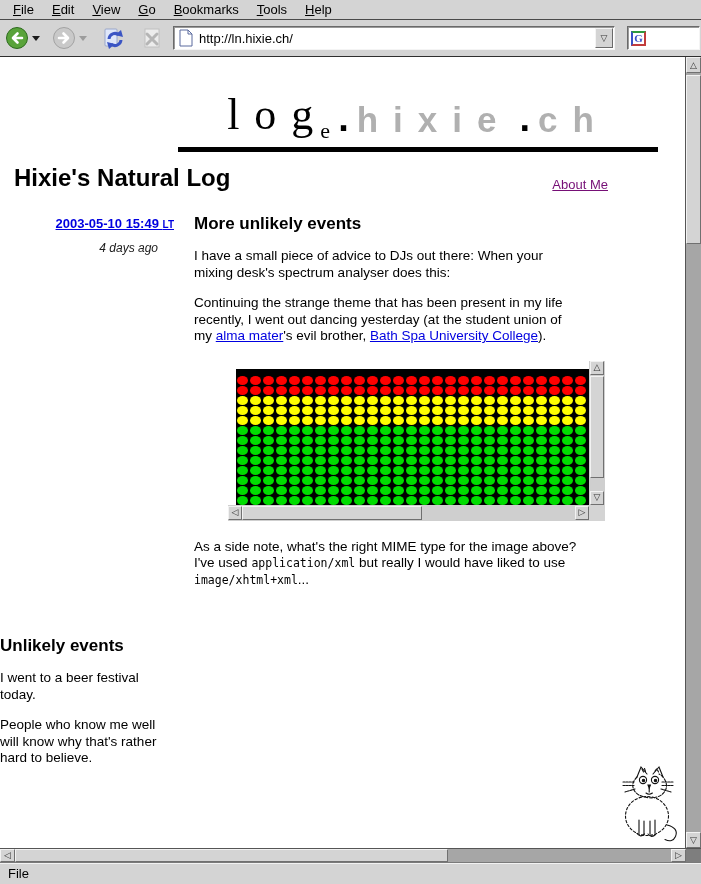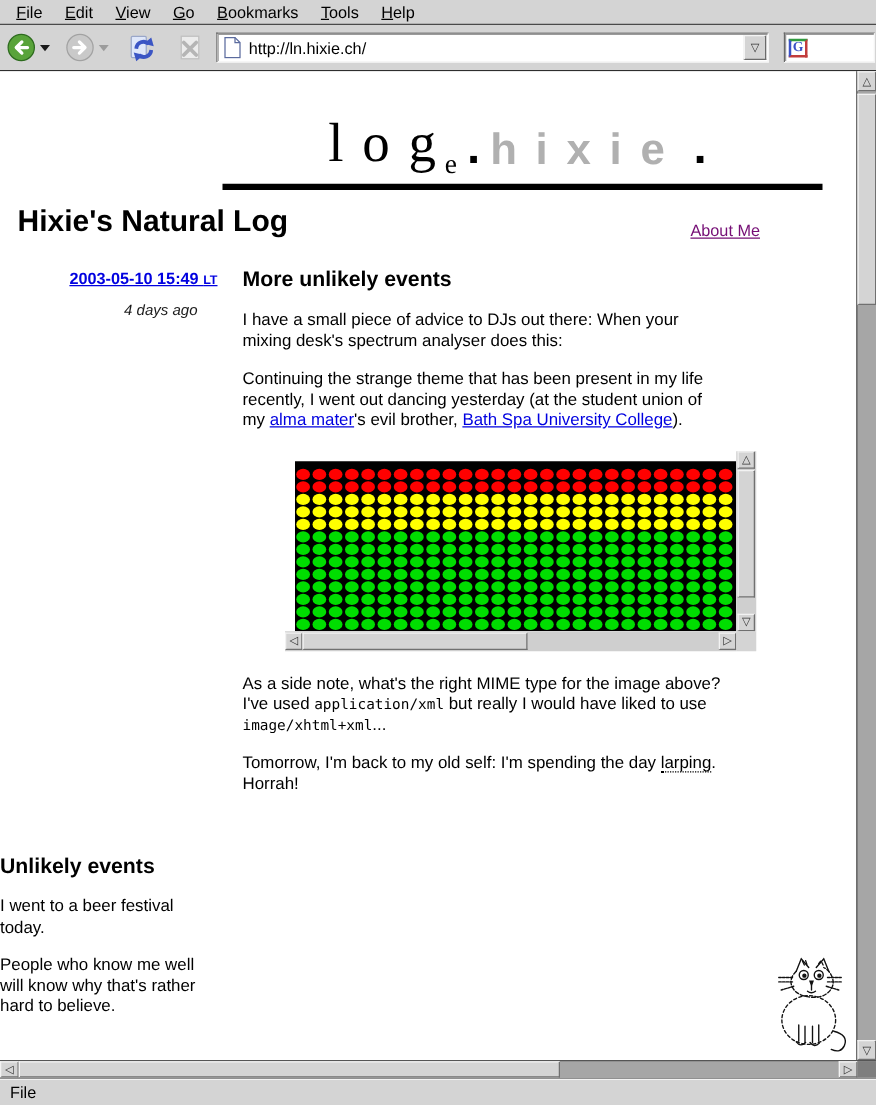--- a/index.html
+++ b/index.html
@@ -201,20 +201,21 @@
 
 <div class="main">
   <div class="viewport">
 
     <div class="logo-row">
       <span class="logo-black">log</span>
         <span class="logo-sub">e</span>
       <span class="logo-dot">.</span>
       <span class="logo-gray">hixie</span>
       <span class="logo-dot">.</span>
+      <span class="logo-gray">ch</span>
     </div>
 
     <div class="title-row">
       <span class="site-title">Hixie's Natural Log</span>
       <a class="about-link" href="#">About Me</a>
     </div>
 
     <div class="entries" id="entries">
         <div class="entry">
           <div class="entry-meta"><a class="date-link" href="#">2003-05-10 15:49 <span class="date-tz">LT</span></a><div class="ago">4 days ago</div></div>
@@ -246,21 +247,20 @@
       <span class="sbtn down">▽</span>
     </div>
     <div class="spec-hscroll">
       <span class="sbtn left">◁</span>
       <span class="spec-hthumb"></span>
       <span class="sbtn right">▷</span>
     </div>
     <div class="spec-corner"></div>
   </div>
             <p><span>As a side note, what's the right MIME type for the image above? I've used </span><code>application/xml</code><span> but really I would have liked to use </span><code>image/xhtml+xml</code><span>...</span></p>
-            <p><span>Tomorrow, I'm back to my old self: I'm spending the day </span><span class="abbr">larping</span><span>. Horrah!</span></p>
           </div>
         </div>
         <div class="entry">
           <div>
             <h2 class="entry-title">Unlikely events</h2>
             <p><span>I went to a beer festival today.</span></p>
             <p><span>People who know me well will know why that's rather hard to believe.</span></p>
           </div>
         </div>
       </div>

